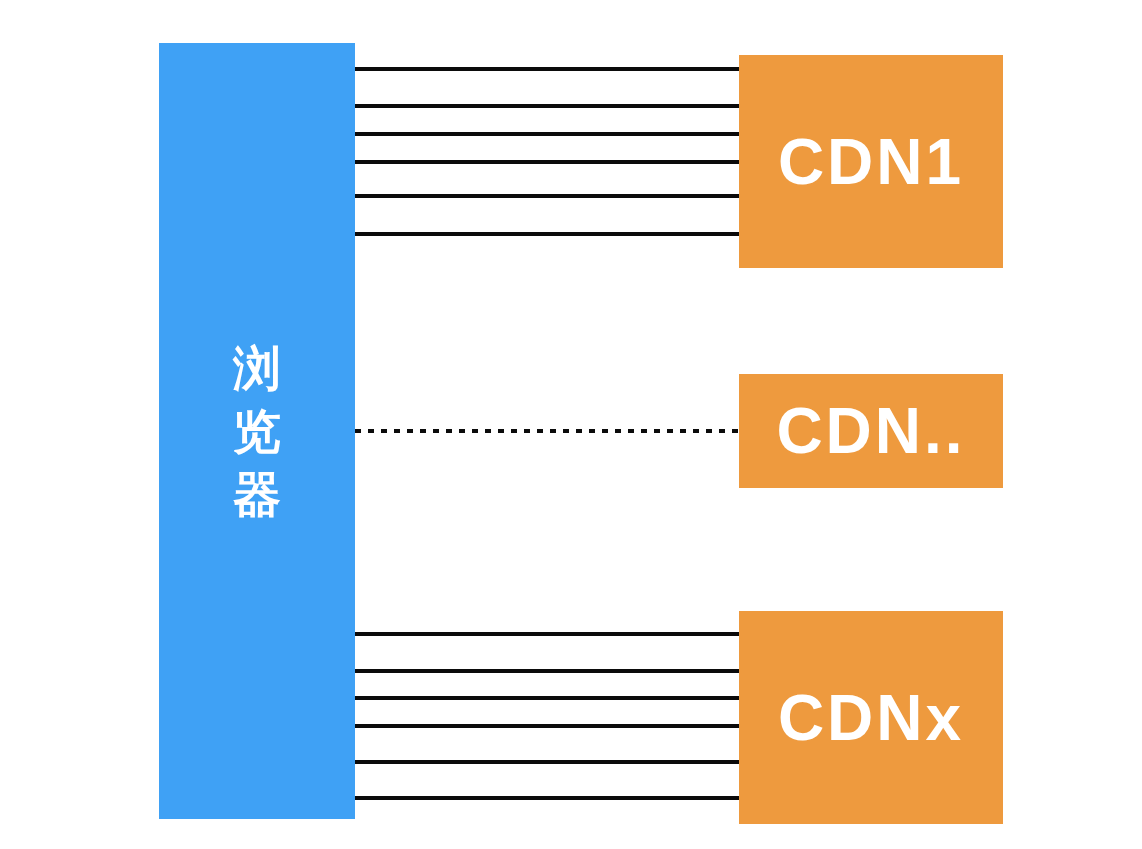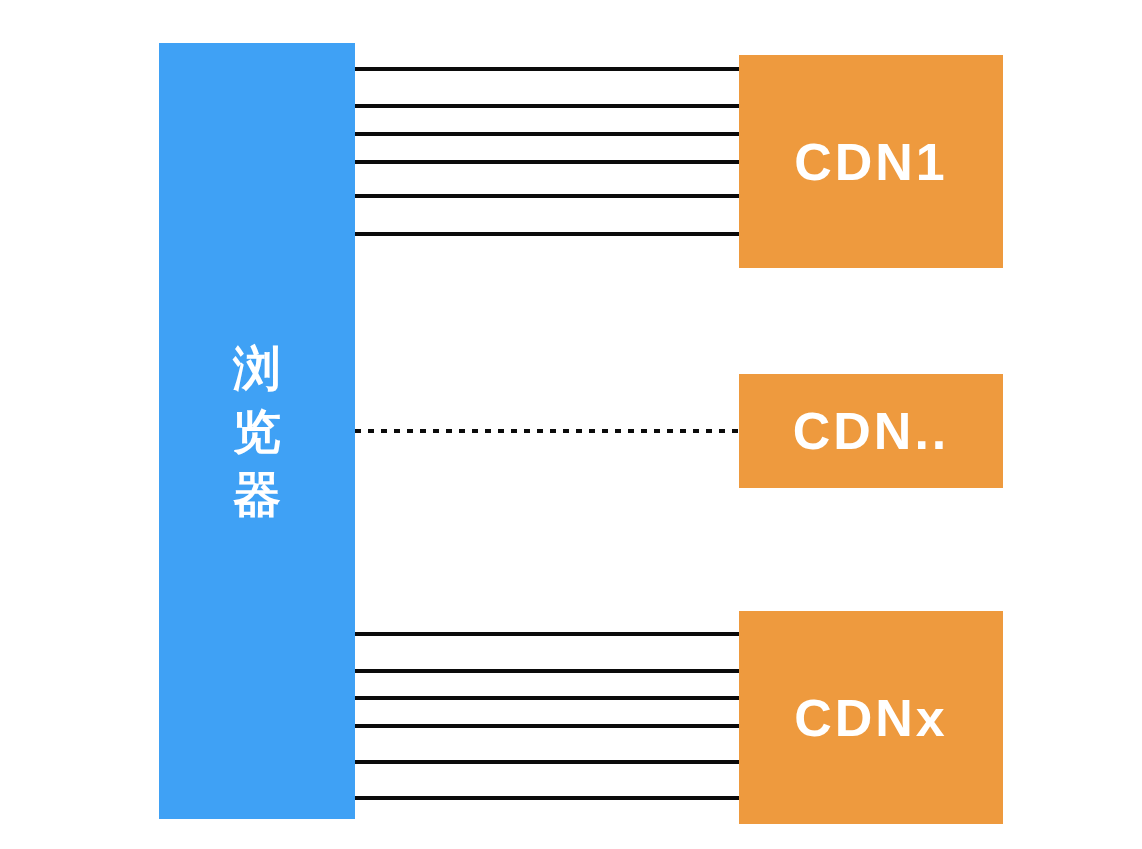--- a/index.html
+++ b/index.html
@@ -43,21 +43,21 @@
     background: #EE9A3E;
     display: flex;
     align-items: center;
     justify-content: center;
   }
   .cdn-box.cdn1   { top: 55px;  height: 213px; }
   .cdn-box.cdnmid { top: 374px; height: 114px; }
   .cdn-box.cdnx   { top: 611px; height: 213px; }
   .cdn-label {
     color: #ffffff;
-    font-size: 52px;
+    font-size: 64px;
     font-weight: bold;
     letter-spacing: 3px;
   }
   #lines-layer {
     position: absolute;
     left: 0; top: 0;
     width: 100%; height: 100%;
   }
   .conn-line {
     position: absolute;

